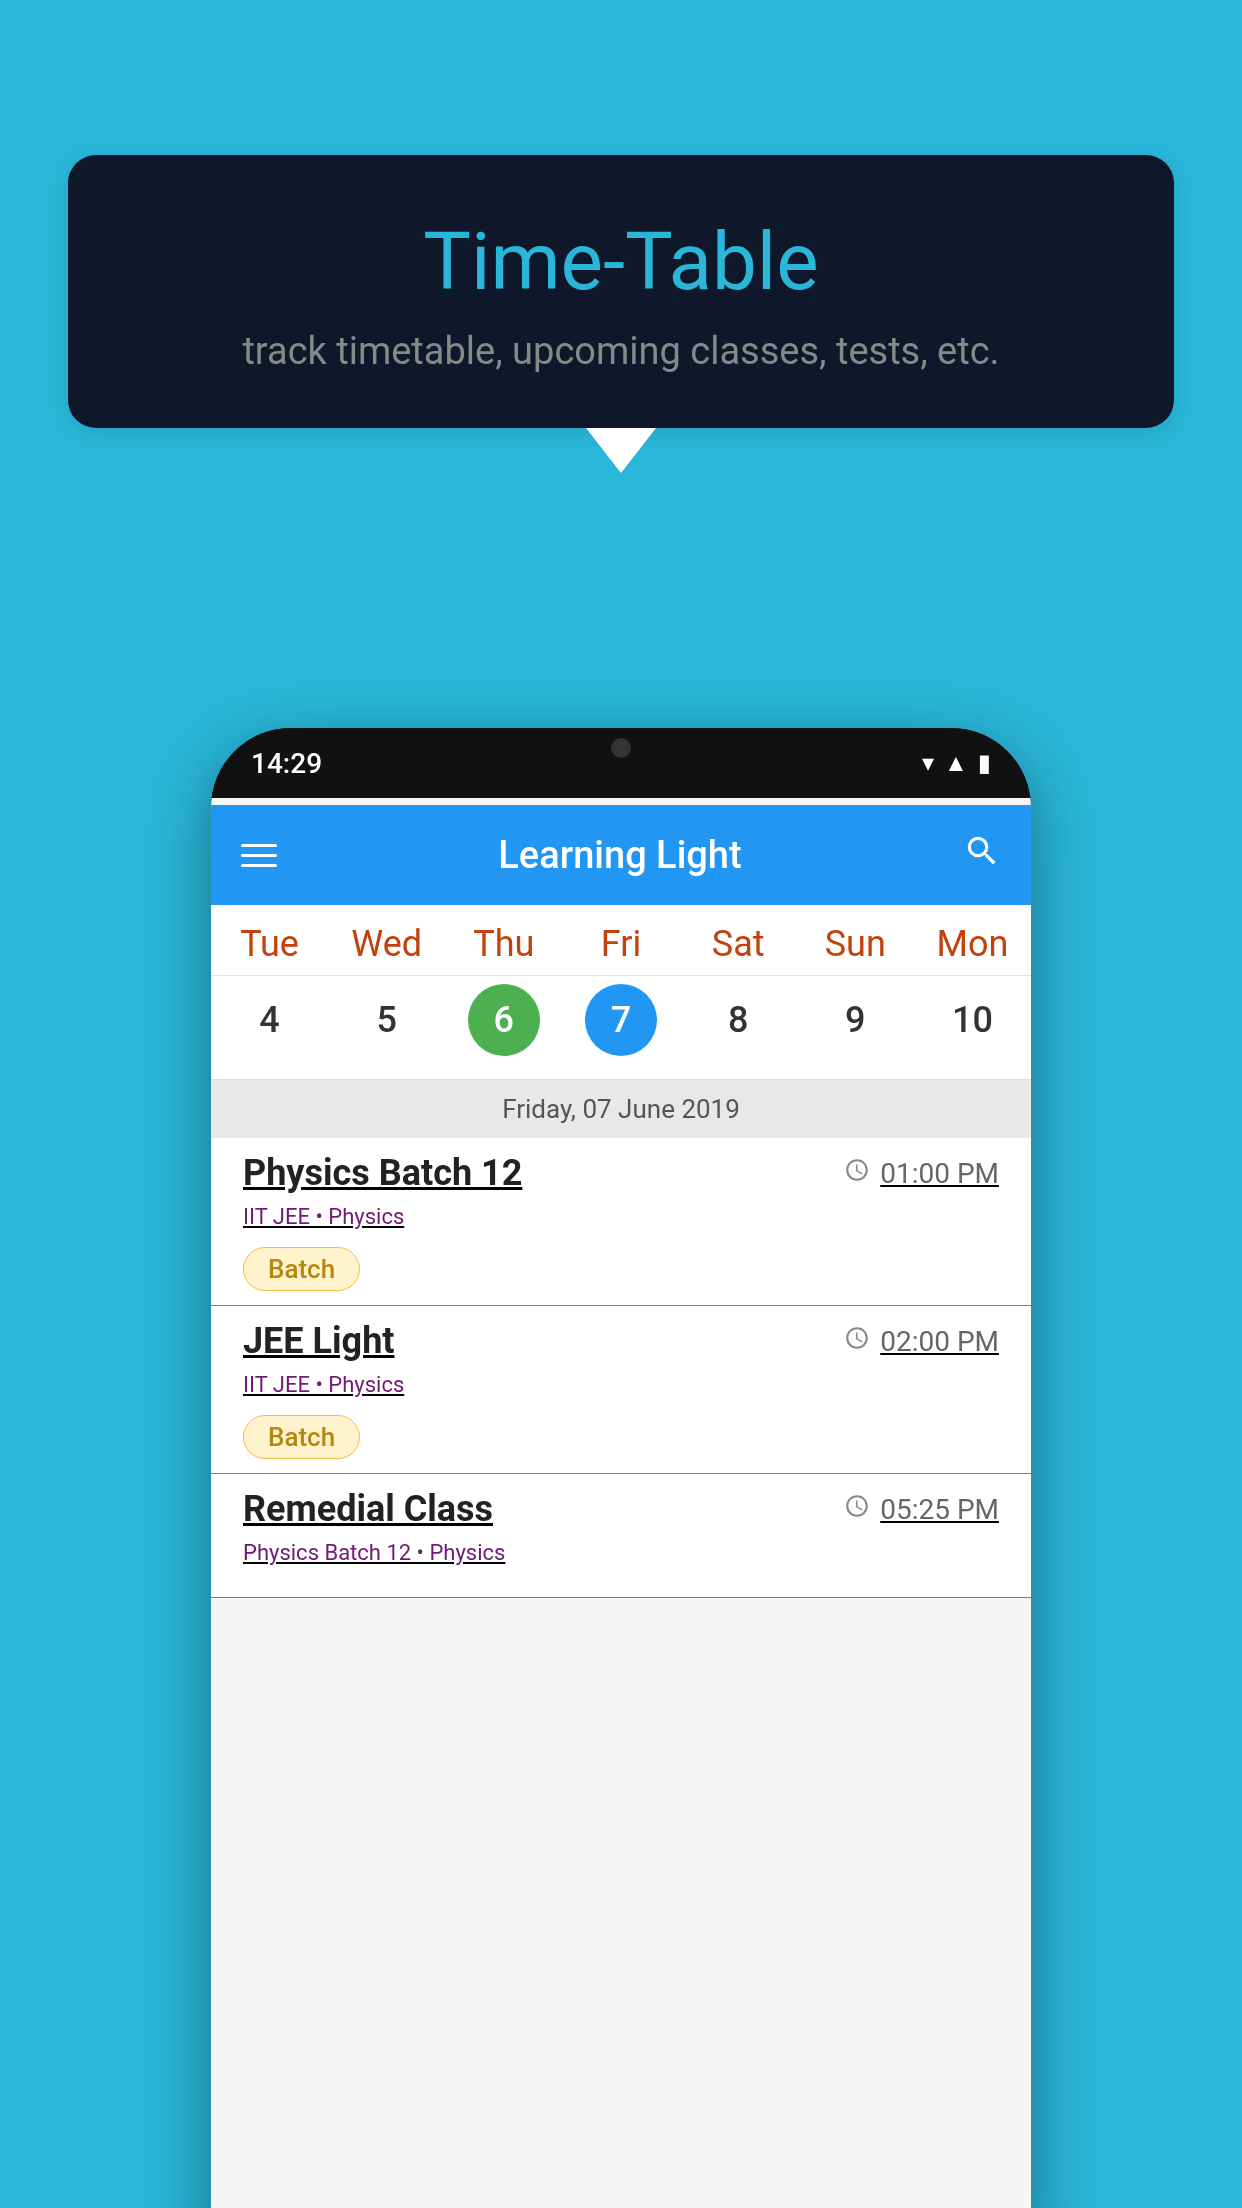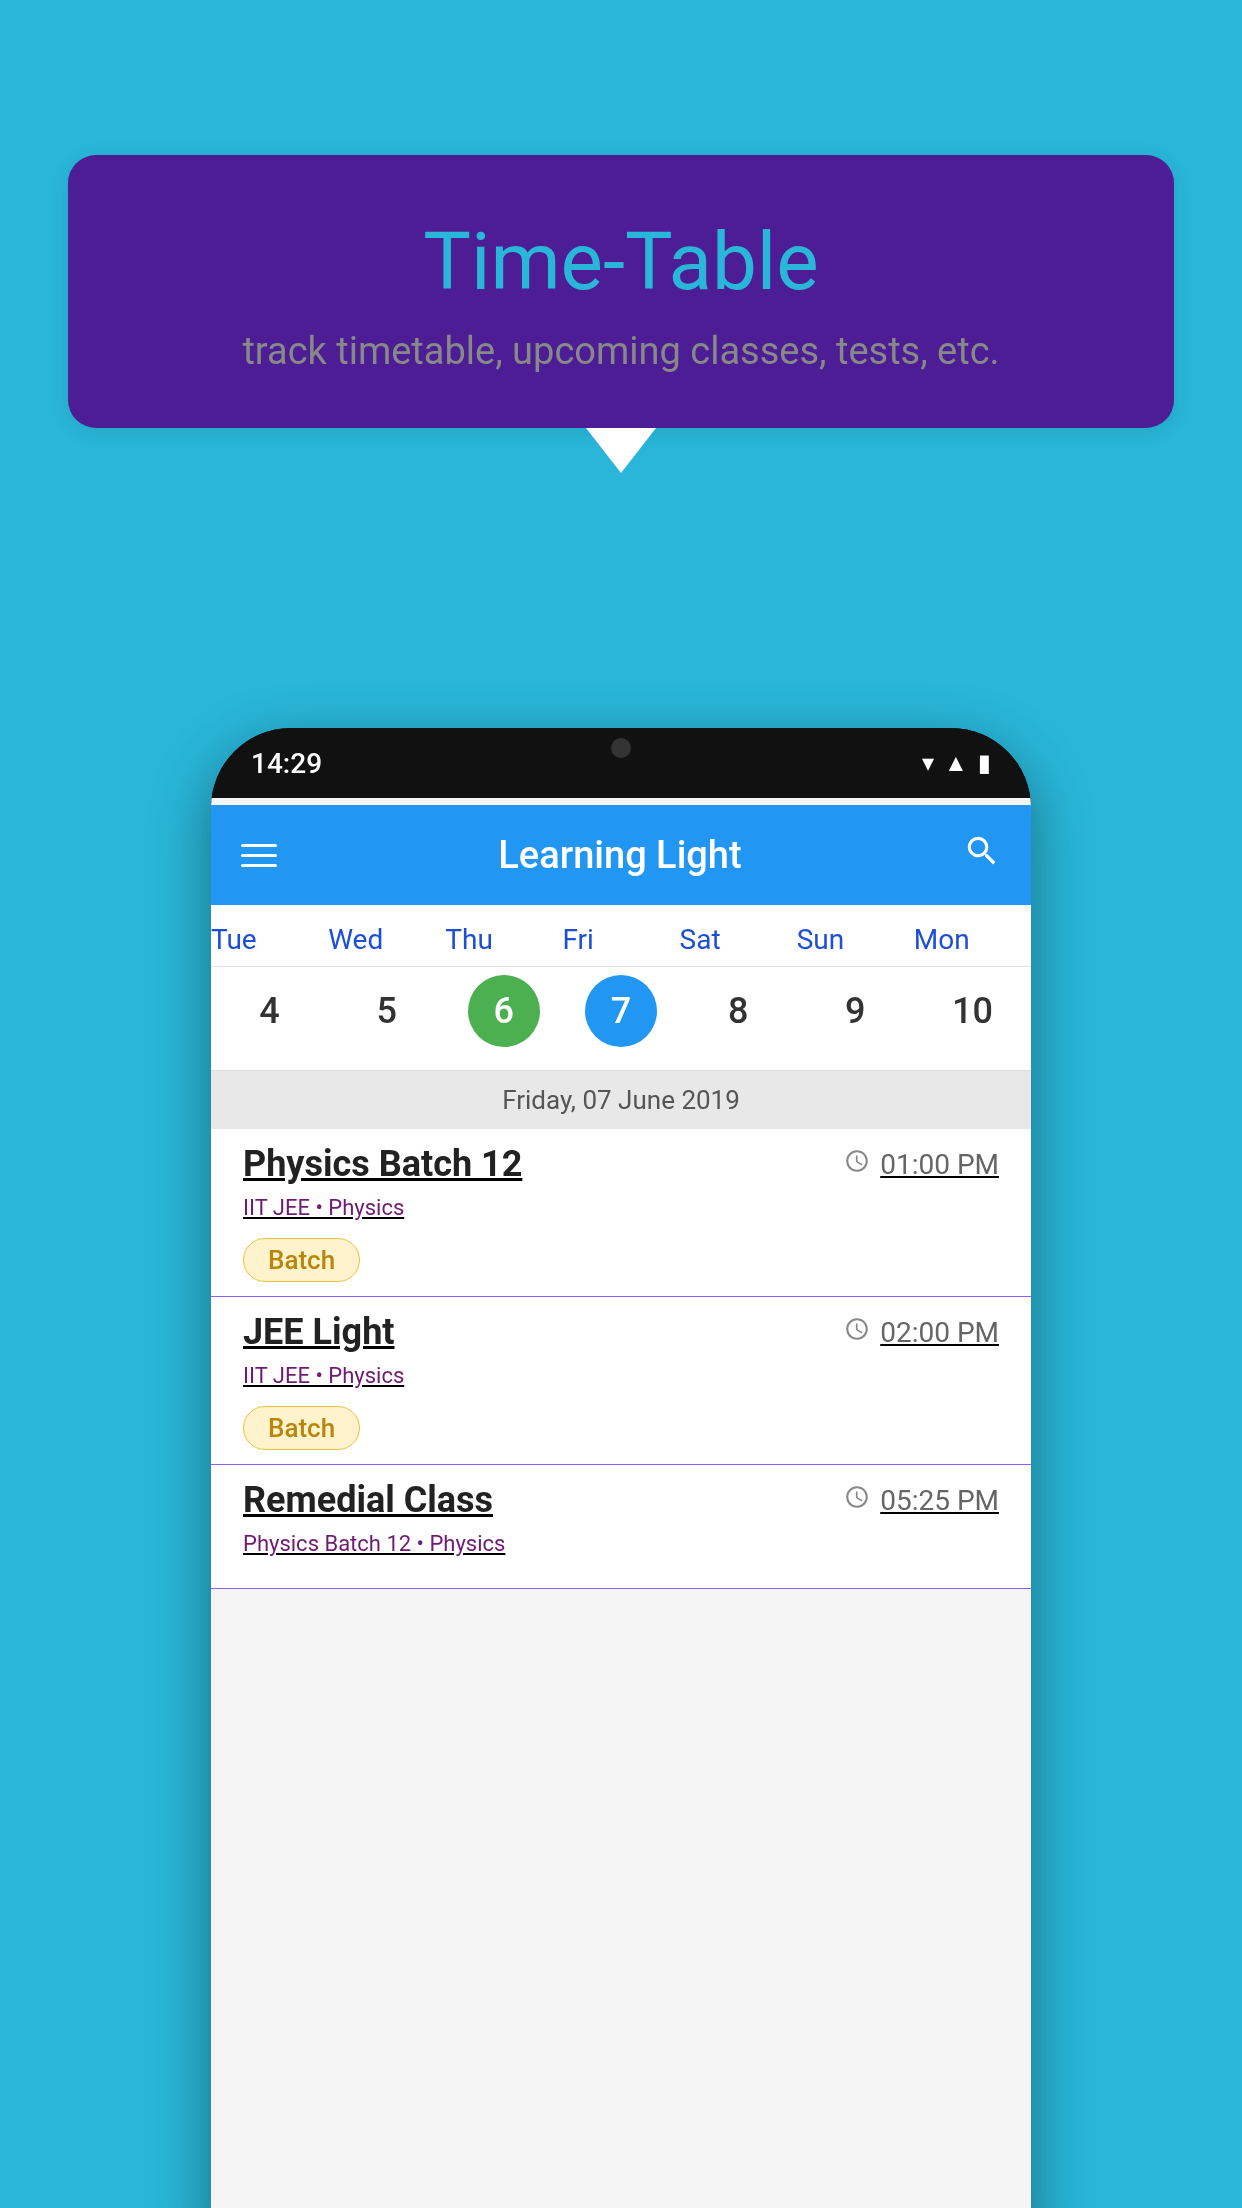--- a/index.html
+++ b/index.html
@@ -19,21 +19,21 @@
       position: absolute;
       top: 155px;
       left: 68px;
       right: 68px;
       display: flex;
       flex-direction: column;
       align-items: center;
     }
 
     .speech-bubble {
-      background: #4c1d95;
+      background: #0f172a;
       border-radius: 28px;
       padding: 60px 60px 55px;
       text-align: center;
       width: 100%;
       box-shadow: 0 4px 20px rgba(0,0,0,0.1);
     }
 
     .speech-bubble-title {
       font-size: 80px;
       font-weight: 400;
@@ -180,23 +180,24 @@
     }
 
     .days-header {
       display: grid;
       grid-template-columns: repeat(7, 1fr);
       background: white;
       border-bottom: 1px solid #e0e0e0;
     }
 
     .day-label {
+      text-align: center;
       padding: 18px 0 10px;
-      font-size: 28px;
-      color: #1d4ed8;
+      font-size: 36px;
+      color: #c2410c;
     }
 
     .dates-row {
       display: grid;
       grid-template-columns: repeat(7, 1fr);
       background: white;
       padding-bottom: 15px;
     }
 
     .date-item {

